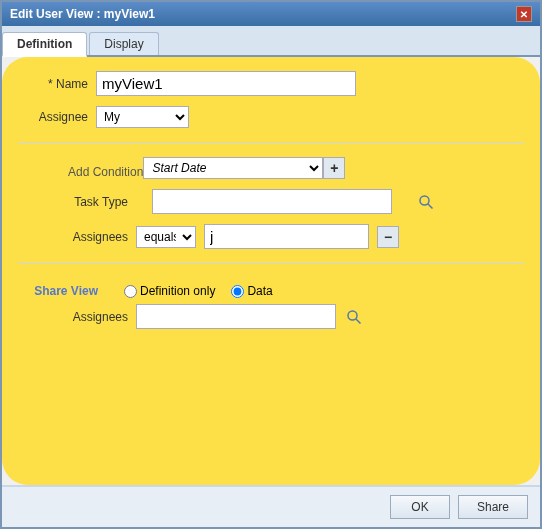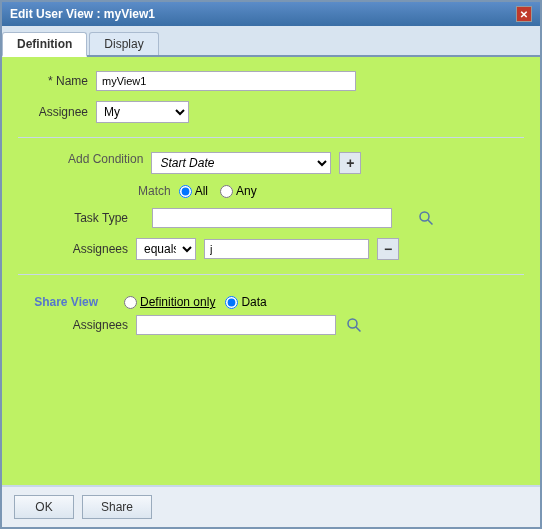--- a/index.html
+++ b/index.html
@@ -62,44 +62,45 @@
     .tab.active {
       background: #ffffff;
       border-bottom: 2px solid white;
       font-weight: bold;
       margin-bottom: -2px;
       z-index: 1;
     }
 
     .content {
       flex: 1;
-      background: #bef264;
+      background: #fde047;
       padding: 14px 16px;
       display: flex;
       flex-direction: column;
       gap: 10px;
       overflow: auto;
+      border-radius: 26px;
     }
 
     .form-row {
       display: flex;
       align-items: center;
       gap: 8px;
     }
 
     .form-label {
       color: #333;
       min-width: 70px;
       text-align: right;
     }
 
     input[type="text"] {
       border: 1px solid #aab;
       padding: 3px 5px;
-      font-size: 11px;
+      font-size: 15px;
       background: white;
     }
 
     .name-input {
       width: 260px;
     }
 
     .assignee-select {
       width: 93px;
       border: 1px solid #aab;
@@ -109,22 +110,22 @@
     }
 
     .separator {
       height: 1px;
       background: #c8d8e8;
       margin: 4px 0;
     }
 
     .condition-row {
       display: flex;
-      align-items: flex-start;
-      gap: 8px;
+      align-items: flex-end;
+      gap: 0;
       padding-left: 50px;
     }
 
     .condition-label {
       color: #555;
       font-size: 12px;
     }
 
     .condition-select {
       width: 180px;
@@ -268,20 +269,21 @@
 
     .share-assignees-input {
       width: 200px;
     }
 
     .footer {
       border-top: 2px solid #c8d8e8;
       background: #e8eef5;
       padding: 8px 12px;
       display: flex;
+      justify-content: flex-end;
       gap: 8px;
       height: 42px;
       align-items: center;
     }
 
     .footer-btn {
       padding: 4px 18px;
       border: 1px solid #9aabbd;
       background: linear-gradient(to bottom, #f5f8fc, #dce6f0);
       cursor: pointer;
@@ -334,33 +336,20 @@
       <span class="condition-label">Add Condition</span>
       <select class="condition-select">
         <option>Start Date</option>
         <option>Due Date</option>
         <option>Priority</option>
         <option>Status</option>
       </select>
       <button class="add-btn">+</button>
     </div>
 
-    <div class="match-row">
-      <span class="match-label">Match</span>
-      <div class="radio-group">
-        <div class="radio-item">
-          <input type="radio" name="match" checked="" style="">
-          <span>All</span>
-        </div>
-        <div class="radio-item">
-          <input type="radio" name="match" style="">
-          <span>Any</span>
-        </div>
-      </div>
-    </div>
 
     <div class="task-row">
       <span class="task-label">Task Type</span>
       <input type="text" class="task-input" value="" style="">
       <div class="search-icon-btn">
         <svg class="search-svg" viewBox="0 0 16 16" xmlns="http://www.w3.org/2000/svg">
           <circle cx="6.5" cy="6.5" r="4.5" stroke="#5577aa" stroke-width="1.5" fill="none"></circle>
           <line x1="10" y1="10" x2="14.5" y2="14.5" stroke="#5577aa" stroke-width="1.5"></line>
         </svg>
       </div>
@@ -375,21 +364,21 @@
       </select>
       <input type="text" class="assignees-input" value="j" style="">
       <button class="minus-btn">−</button>
     </div>
 
     <div class="separator"></div>
 
     <div class="share-section">
       <div class="share-row">
         <span class="share-label">Share View</span>
-        <div class="radio-item" style="margin-right:6px;text-decoration:underline;">
+        <div class="radio-item" style="margin-right:12px;">
           <input type="radio" name="share" style="">
           <span>Definition only</span>
         </div>
         <div class="radio-item">
           <input type="radio" name="share" checked="" style="">
           <span>Data</span>
         </div>
       </div>
 
       <div class="share-assignees-row">

